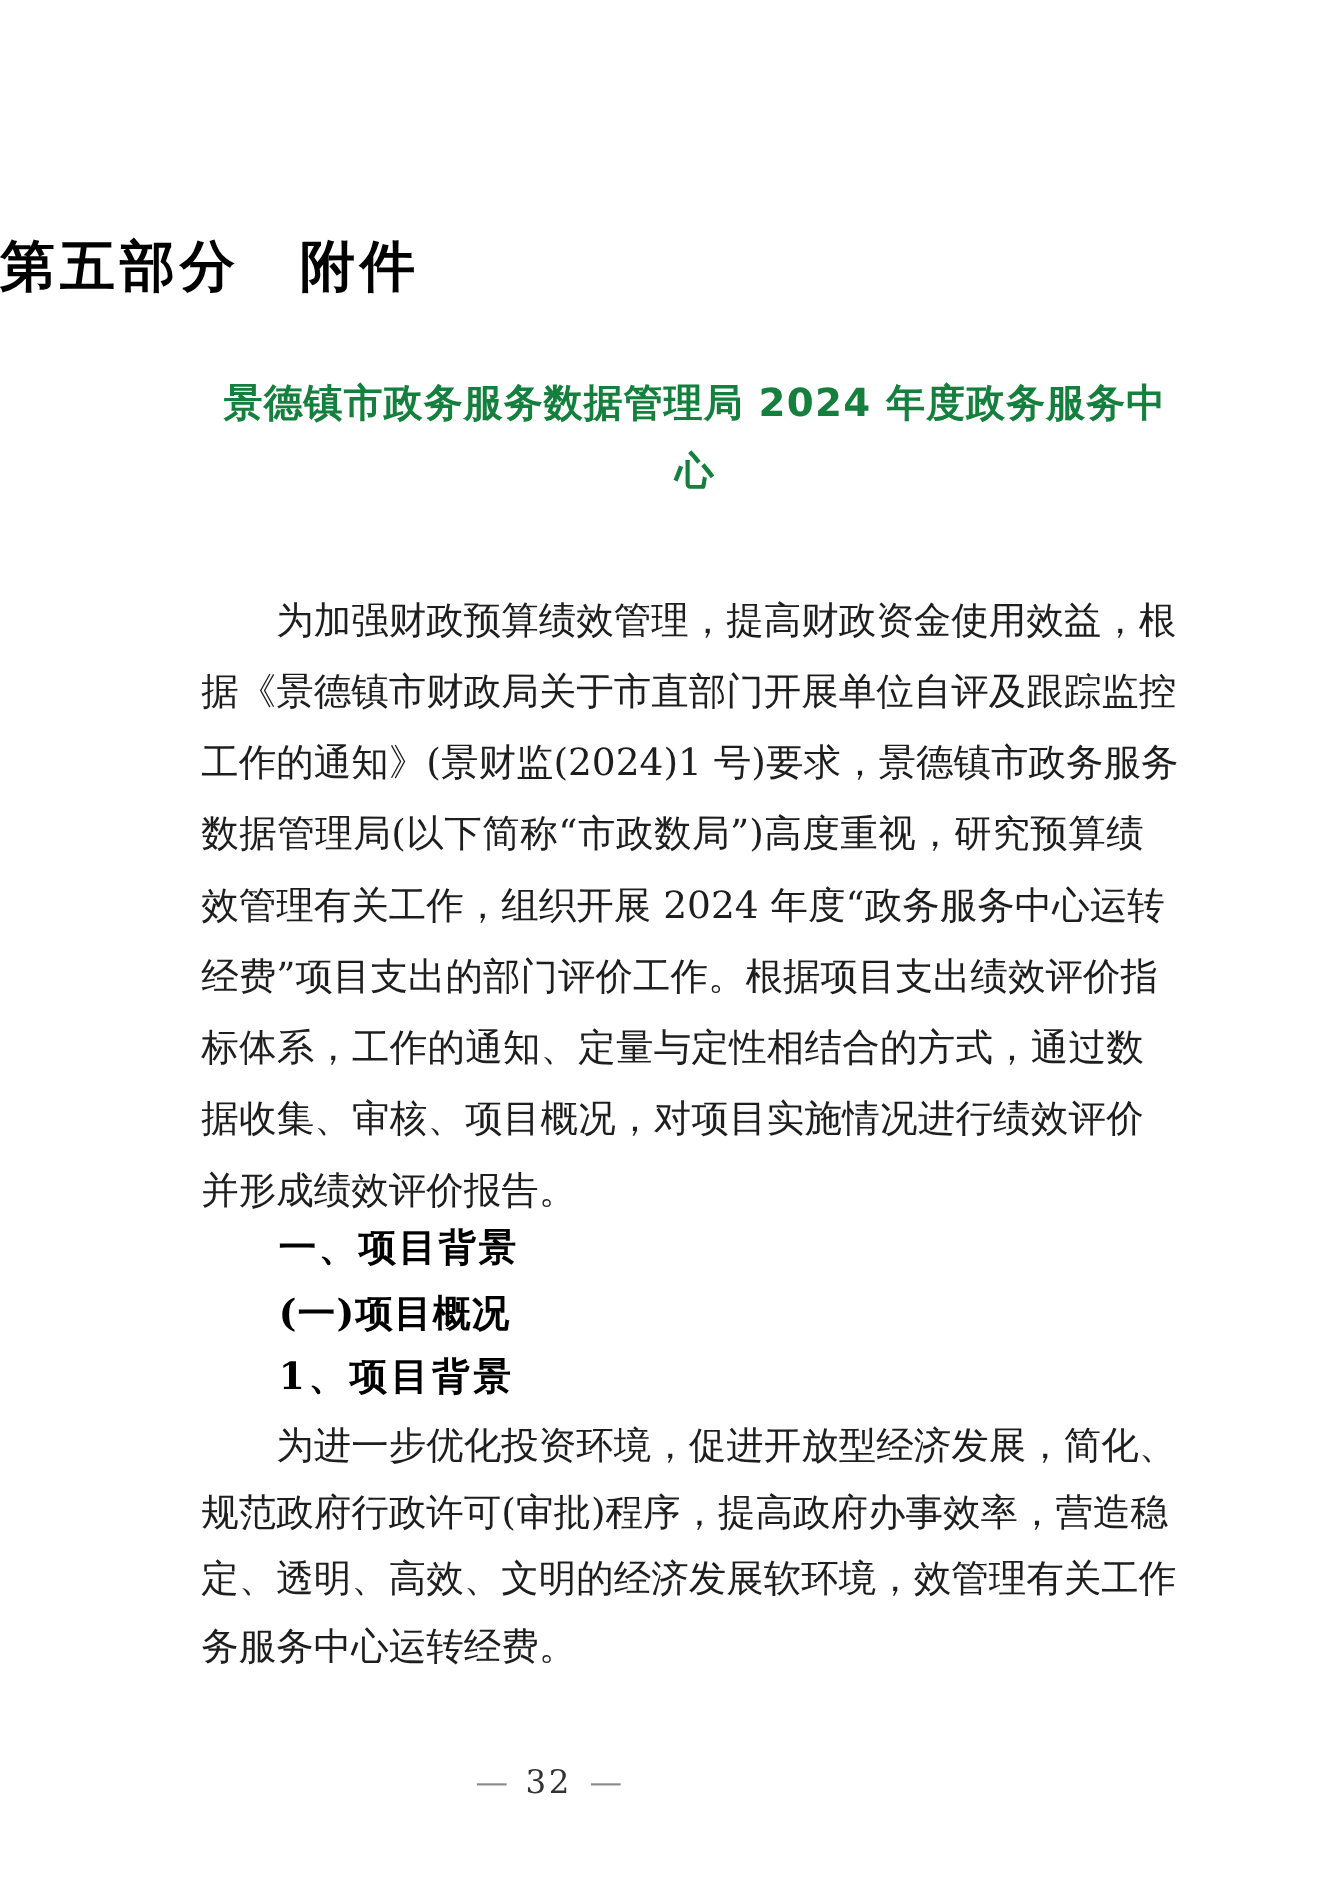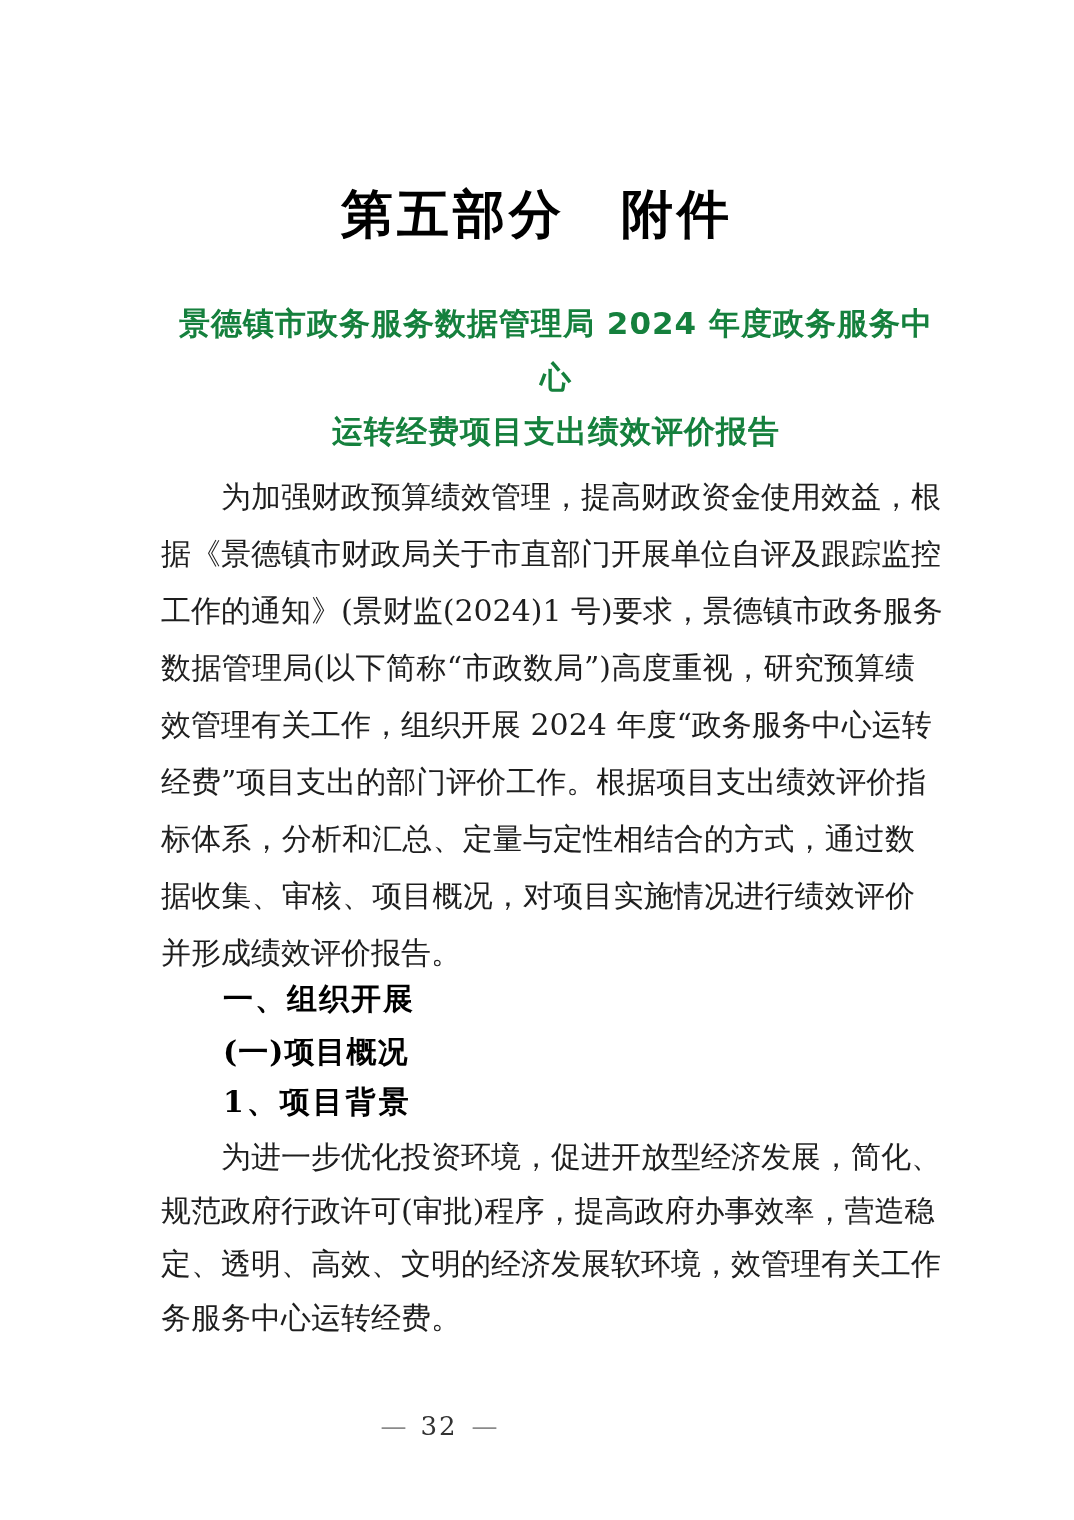--- a/index.html
+++ b/index.html
@@ -14,22 +14,22 @@
     background: #ffffff;
     overflow: hidden;
     font-family: "DejaVu Serif", "Liberation Serif", serif;
     color: #1c1c1c;
   }
   .part-title {
     position: absolute;
     top: 185px;
     left: 0;
     width: 1074px;
-    text-align: center;
-    font-size: 52px;
+    text-align: left;
+    font-size: 44px;
     line-height: 58px;
     font-weight: 700;
     color: #000000;
     letter-spacing: 4px;
     font-family: "DejaVu Serif", "Liberation Serif", serif;
   }
   .report-title {
     position: absolute;
     top: 296px;
     left: 161px;
@@ -95,36 +95,35 @@
 </style>
 </head>
 <body>
 
 <div class="page">
 
   <div class="part-title">第五部分　附件</div>
 
   <div class="report-title">
     <div>景德镇市政务服务数据管理局 2024 年度政务服务中心</div>
-    <div>运转经费项目支出绩效评价报告</div>
   </div>
 
   <div class="body-par par-1">
     <div class="line first">为加强财政预算绩效管理，提高财政资金使用效益，根</div>
     <div class="line">据《景德镇市财政局关于市直部门开展单位自评及跟踪监控</div>
     <div class="line">工作的通知》(景财监(2024)1 号)要求，景德镇市政务服务</div>
     <div class="line">数据管理局(以下简称“市政数局”)高度重视，研究预算绩</div>
     <div class="line">效管理有关工作，组织开展 2024 年度“政务服务中心运转</div>
     <div class="line">经费”项目支出的部门评价工作。根据项目支出绩效评价指</div>
-    <div class="line">标体系，分析和汇总、定量与定性相结合的方式，通过数</div>
+    <div class="line">标体系，工作的通知、定量与定性相结合的方式，通过数</div>
     <div class="line">据收集、审核、项目概况，对项目实施情况进行绩效评价</div>
     <div class="line last">并形成绩效评价报告。</div>
   </div>
 
-  <div class="sec-heading sec-h1">一、组织开展</div>
+  <div class="sec-heading sec-h1">一、项目背景</div>
 
   <div class="sec-heading sec-h2">(一)项目概况</div>
 
   <div class="sec-heading sec-h3">1、项目背景</div>
 
   <div class="body-par par-2">
     <div class="line first">为进一步优化投资环境，促进开放型经济发展，简化、</div>
     <div class="line">规范政府行政许可(审批)程序，提高政府办事效率，营造稳</div>
     <div class="line">定、透明、高效、文明的经济发展软环境，效管理有关工作</div>
     <div class="line last">务服务中心运转经费。</div>

